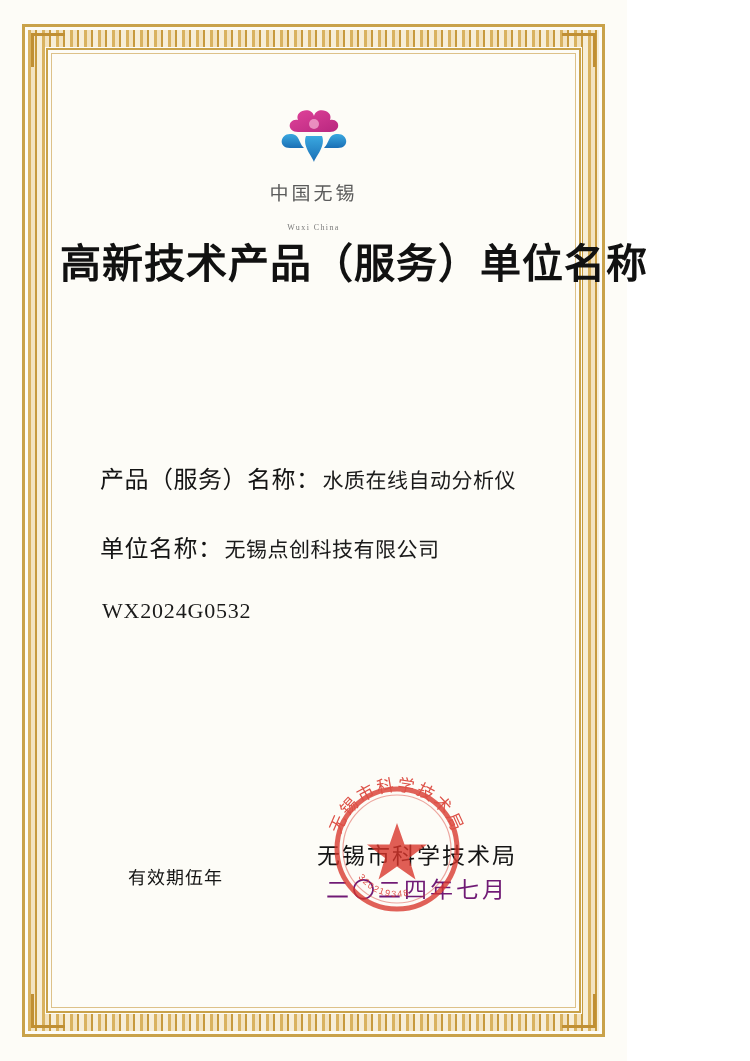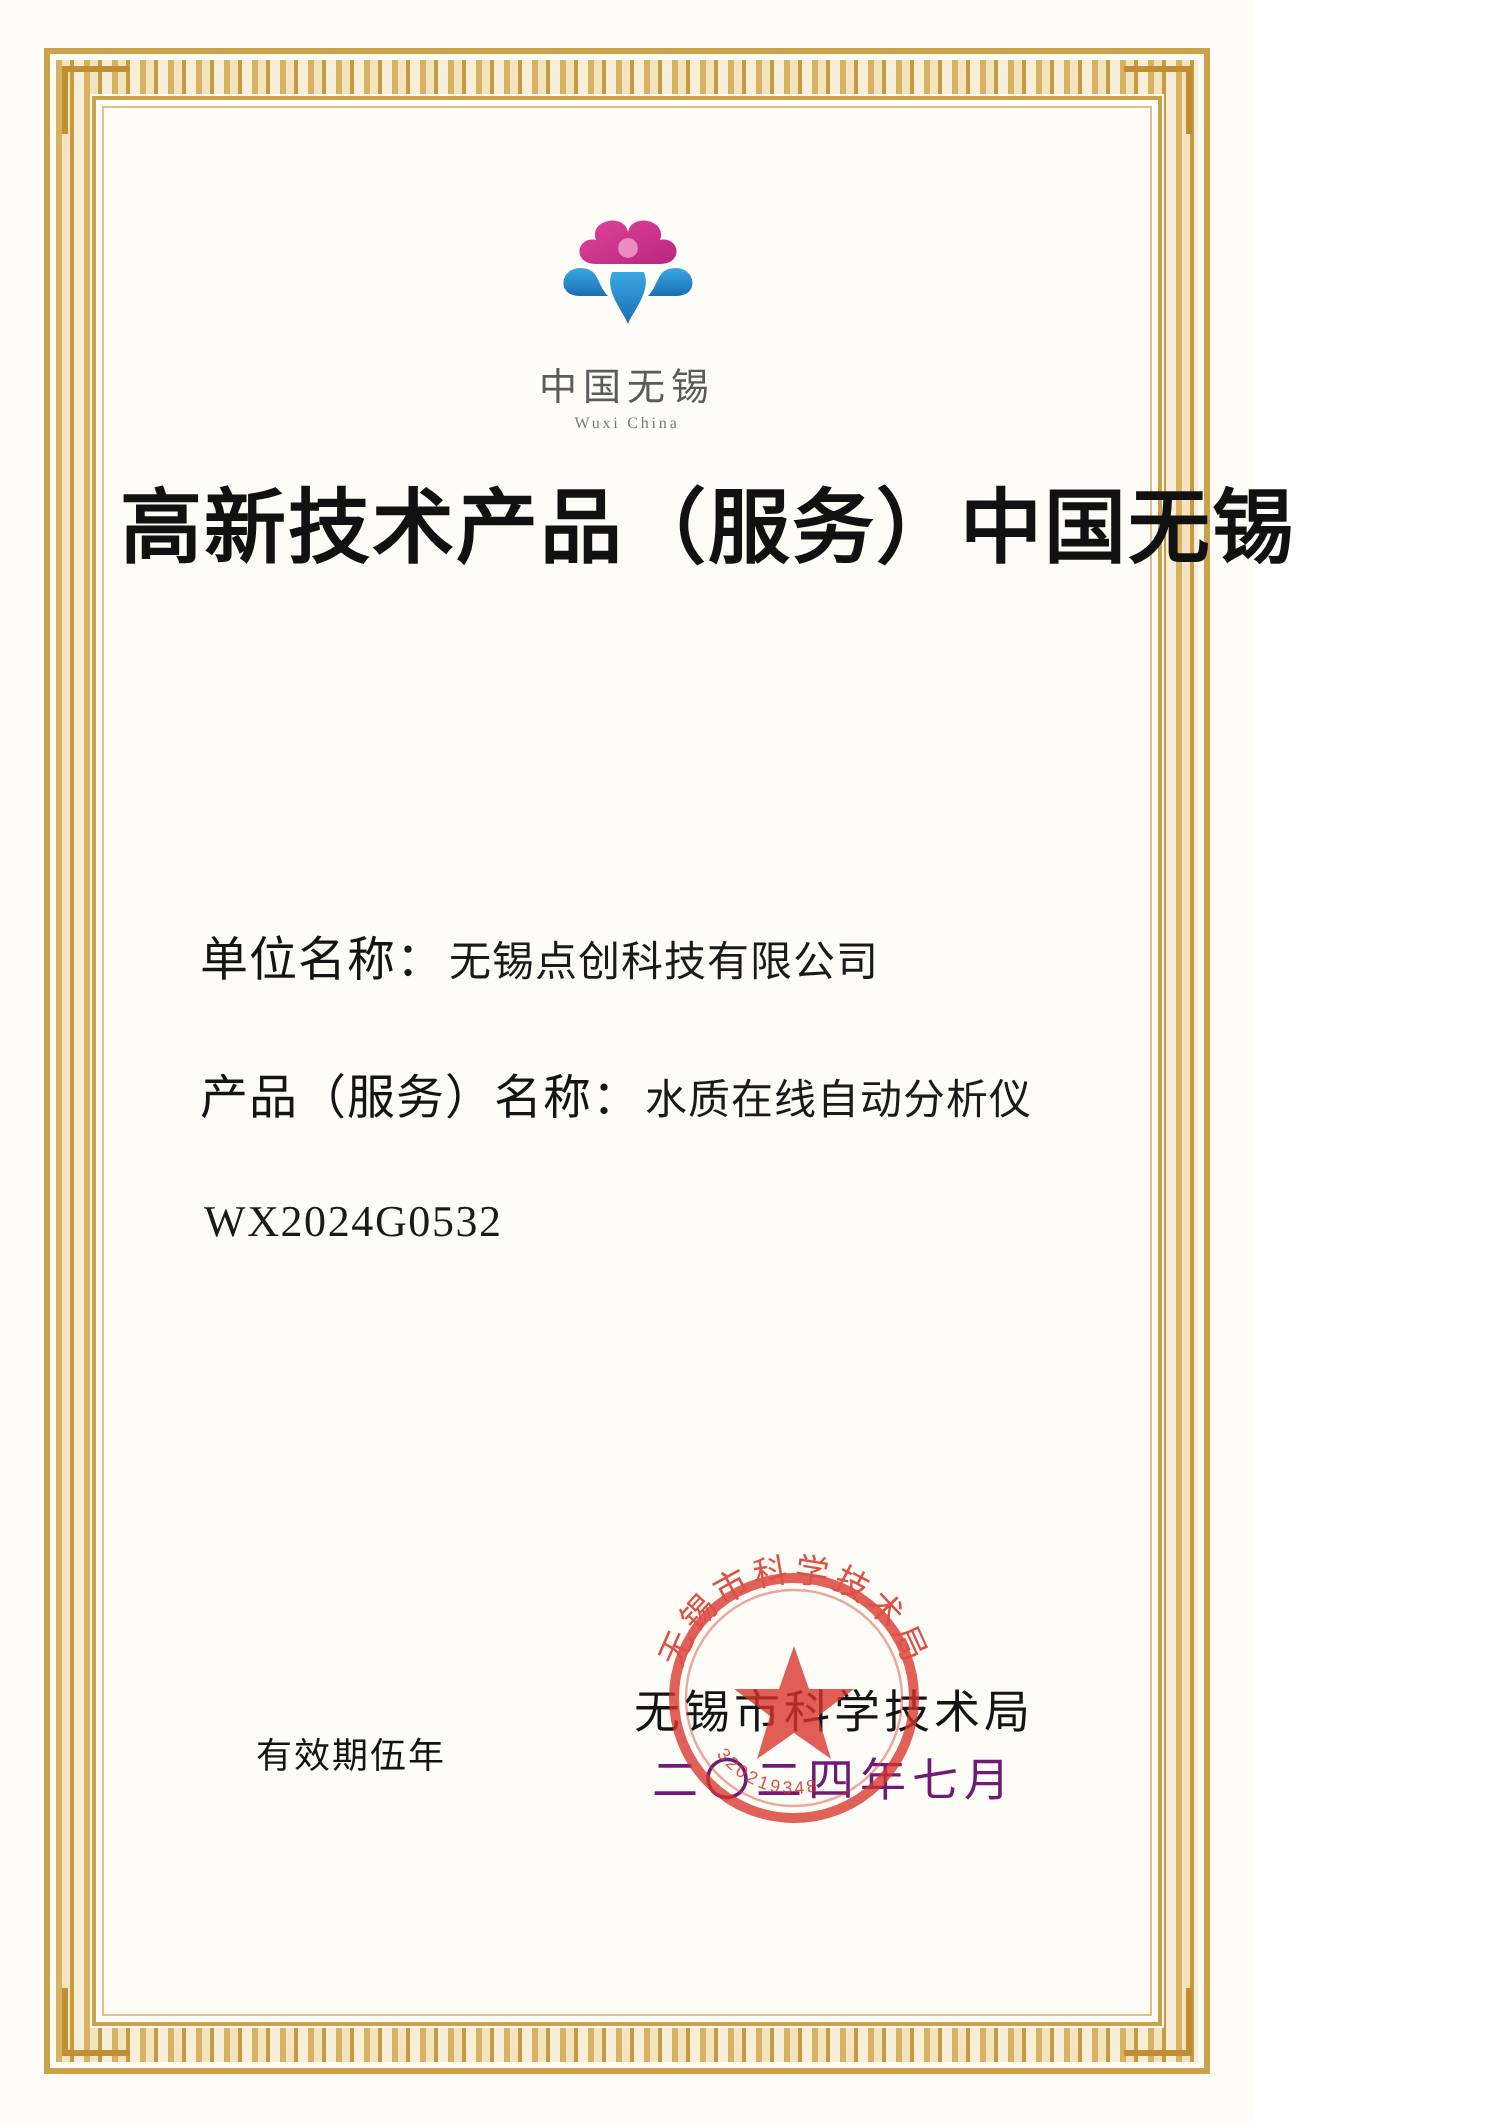--- a/index.html
+++ b/index.html
@@ -118,21 +118,21 @@
     margin-top: 2px;
     font-size: 19px;
     letter-spacing: 3px;
     color: #5b5b5b;
     font-family: "Liberation Serif", serif;
   }
   .emblem-subtext {
     font-size: 8px;
     letter-spacing: 1.4px;
     color: #7a7a7a;
-    margin-top: 1px;
+    margin-top: 18px;
   }
 
   .title {
     position: absolute;
     left: 0;
     right: 0;
     top: 168px;
     text-align: center;
     font-size: 41px;
     font-weight: bold;
@@ -250,32 +250,32 @@
           <path d="M22 30 C12 30, 10 44, 22 44 L36 44 C30 38, 32 30, 22 30 Z" fill="url(#g2)"></path>
           <path d="M70 30 C80 30, 82 44, 70 44 L56 44 C62 38, 60 30, 70 30 Z" fill="url(#g2)"></path>
           <path d="M38 32 C34 42, 44 52, 46 58 C48 52, 58 42, 54 32 Z" fill="url(#g2)"></path>
           <circle cx="46" cy="20" r="5" fill="#f6b3d6" opacity="0.7"></circle>
         </svg>
       </span>
       <div class="emblem-text">中国无锡</div>
       <div class="emblem-subtext">Wuxi China</div>
     </div>
 
-    <div class="title">高新技术产品（服务）中国无锡</div>
+    <div class="title">高新技术产品（服务）单位名称</div>
 
     <div class="fields">
+
+      <div class="field-row">
+        <span class="field-label">产品（服务）名称：</span>
+        <span class="field-value">水质在线自动分析仪</span>
+      </div>
 
       <div class="field-row">
         <span class="field-label">单位名称：</span>
         <span class="field-value">无锡点创科技有限公司</span>
-      </div>
-
-      <div class="field-row">
-        <span class="field-label">产品（服务）名称：</span>
-        <span class="field-value">水质在线自动分析仪</span>
       </div>
 
       <div class="field-row">
         <span class="field-value code">WX2024G0532</span>
       </div>
 
     </div>
 
     <div class="footer">
       <div class="validity">有效期伍年</div>

